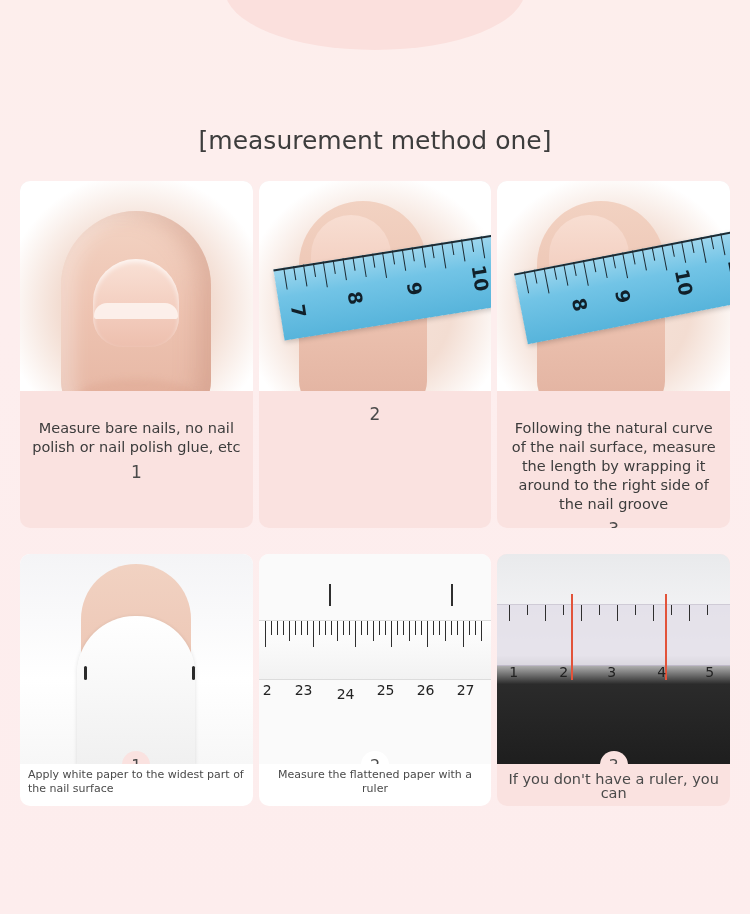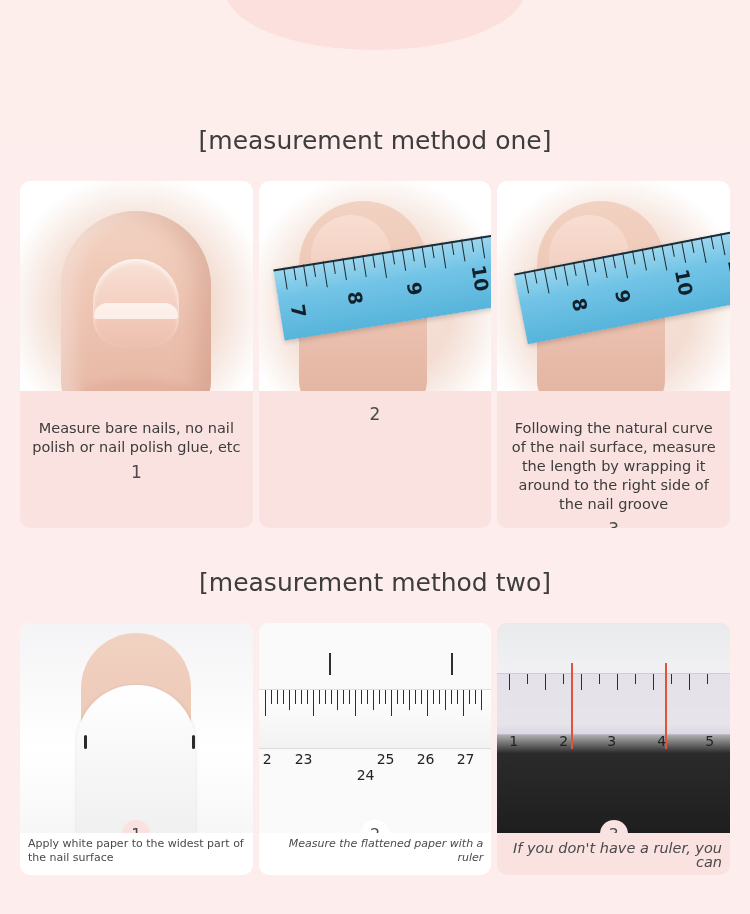--- a/index.html
+++ b/index.html
@@ -278,21 +278,21 @@
     background: #e2533a;
   }
 
   .small-caption {
     font-size: 11px;
     line-height: 14px;
     color: #4a4a4a;
     text-align: left;
     padding: 4px 8px 6px 8px;
   }
-  .small-caption.center { text-align: right; font-style: italic; }
+  .small-caption.center { text-align: center; }
   .badge-sm {
     position: absolute;
     left: 50%;
     transform: translateX(-50%);
     bottom: -15px;
     width: 28px;
     height: 28px;
     border-radius: 50%;
     background: #ffffff;
     color: #4a4a4a;
@@ -424,21 +424,20 @@
           <div class="tape-num" style="left:206px; top:30px; transform:rotate(90deg);">11</div>
         </div>
       </div>
       <div class="card-caption-wrap">
         <div class="badge">3</div>
         <div class="card-caption">Following the natural curve of the nail surface, measure the length by wrapping it around to the right side of the nail groove</div>
       </div>
     </div>
   </div>
 
-  <div class="section-title section-two-title">[measurement method two]</div>
 
   <div class="cards" style="margin-top:26px;">
 
     <div class="card2">
       <div class="photo2">
         <div class="paper-bg"></div>
         <div class="finger3"></div>
         <div class="white-paper"></div>
         <div class="pen-mark" style="left:64px; top:112px;"></div>
         <div class="pen-mark" style="left:172px; top:112px;"></div>
@@ -487,21 +486,21 @@
           <div class="tick" style="left:204px; top:0; height:26px;"></div>
           <div class="tick" style="left:210px; top:0; height:14px;"></div>
           <div class="tick" style="left:216px; top:0; height:14px;"></div>
           <div class="tick" style="left:222px; top:0; height:20px;"></div>
         </div>
         <div class="tick" style="left:70px; top:30px; height:22px; width:2px;"></div>
         <div class="tick" style="left:192px; top:30px; height:22px; width:2px;"></div>
 
         <div class="ruler-num" style="left:4px;  top:128px;">2</div>
         <div class="ruler-num" style="left:36px; top:128px;">23</div>
-        <div class="ruler-num" style="left:78px; top:144px;margin-left:20px;">24</div>
+        <div class="ruler-num" style="left:78px; top:132px;">24</div>
         <div class="ruler-num" style="left:118px; top:128px;">25</div>
         <div class="ruler-num" style="left:158px; top:128px;">26</div>
         <div class="ruler-num" style="left:198px; top:128px;">27</div>
 
         <div class="badge-sm">2</div>
       </div>
       <div class="small-caption center">Measure the flattened paper with a ruler</div>
     </div>
 
     <div class="card2 pink">

